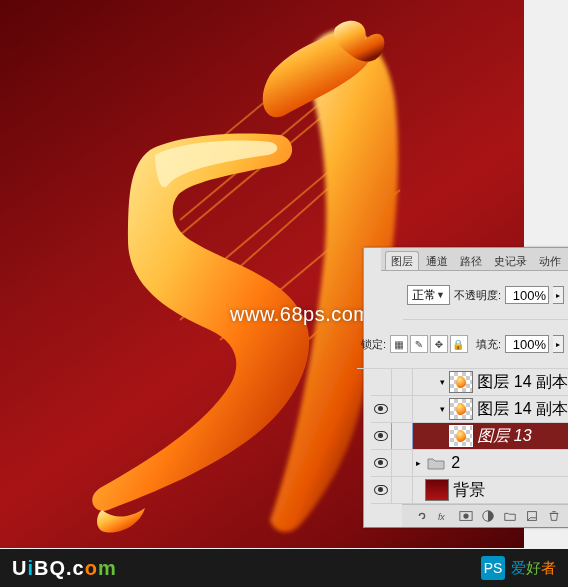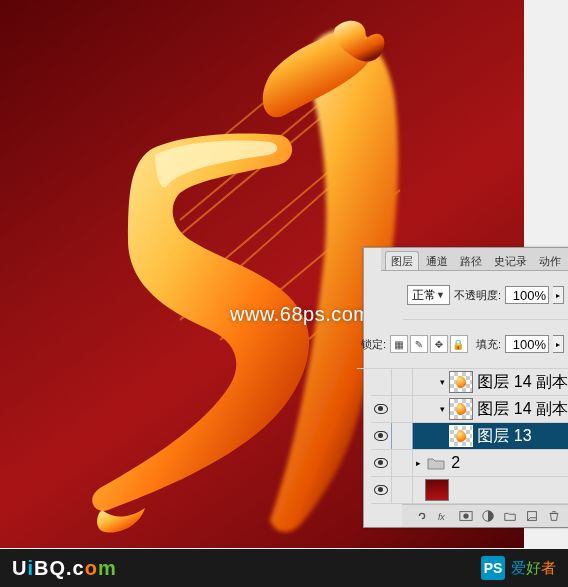--- a/index.html
+++ b/index.html
@@ -161,22 +161,23 @@
     flex-direction: column;
   }
   .layer-row {
     display: flex;
     align-items: center;
     height: 26px;
     border-bottom: 1px solid #cfcfcf;
     background: #e6e6e6;
   }
   .layer-row.selected {
-    background: #0c4a6e;
+    background: #7f1d1d;
     color: #fff;
+    font-style: italic;
   }
   .vis-col, .link-col {
     width: 20px;
     height: 26px;
     border-right: 1px solid #cfcfcf;
     display: flex;
     align-items: center;
     justify-content: center;
   }
   .layer-row.selected .vis-col,
@@ -308,21 +309,21 @@
     display: flex;
     align-items: center;
     gap: 6px;
     color: #fff;
   }
   .sitebar .stamp .sq {
     width: 24px; height: 24px;
     background: #0094c4;
     color: #fff;
     display:flex; align-items:center; justify-content:center;
-    font-weight: bold;
+    font-weight: normal;
     font-size: 14px;
     border-radius: 3px;
   }
   .sitebar .stamp .cn {
     font-size: 15px;
     font-family: "Microsoft YaHei","SimHei",sans-serif;
   }
   .sitebar .stamp .cn .b { color:#0094c4; }
   .sitebar .stamp .cn .g { color:#6abf3a; }
   .sitebar .stamp .cn .o { color:#ff7f00; }
@@ -475,20 +476,21 @@
           <span class="layer-name">2</span>
         </div>
         <div class="layer-row">
           <div class="vis-col">
             <span class="eye"></span>
           </div>
           <div class="link-col"></div>
           <span class="indent" style="width: 0px;"></span>
           <span class="twisty"></span>
           <div class="thumb gradient"></div>
+          <span class="layer-name">背景</span>
         </div>
       </div>
 
     <div class="panel-footer">
       <div class="spacer"></div>
       <div class="fi">
           <svg viewBox="0 0 16 16">
             <path fill="none" stroke="#555" stroke-width="1.5" d="M5 8a3 3 0 013-3h0a3 3 0 010 6h0M11 8a3 3 0 00-3-3h0"></path>
           </svg>
         </div>

